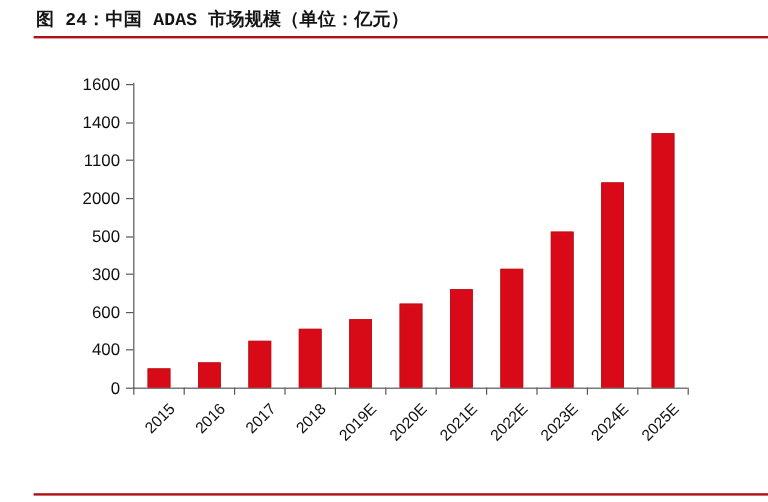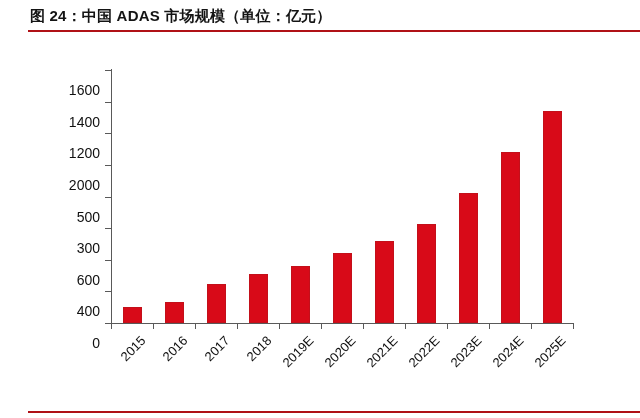--- a/index.html
+++ b/index.html
@@ -26,20 +26,21 @@
   
   #fig-title {
     position: absolute;
     left: 30px;
     top: 7px;
     font-size: 15px;
     font-weight: 700;
     letter-spacing: 0.2px;
     white-space: nowrap;
     color: #141414;
+    font-family: Liberation Mono, monospace;
   }
   .rule {
     position: absolute;
     left: 28px;
     width: 612px;
     height: 2px;
     background: #b01116;
   }
   #rule-top  { top: 30px; }
   #rule-bottom { top: 411px; background: #b01116; height: 2px; }
@@ -78,21 +79,20 @@
     background: #595959;
   }
   .ylabel {
     position: absolute;
     right: 0;
     width: 62px;
     text-align: right;
     font-size: 14px;
     color: #101010;
     line-height: 1;
-    margin-top: 20px;
   }
   .ylabel-wrap {
     position: absolute;
     left: 38px;
     width: 62px;
     height: 0;
   }
 
   .xtick {
     position: absolute;
@@ -157,21 +157,21 @@
         <div class="ylabel-wrap" style="top: 221.125px;">
           <div class="ylabel">300</div>
         </div>
         <div class="ylabel-wrap" style="top: 189.5px;">
           <div class="ylabel">500</div>
         </div>
         <div class="ylabel-wrap" style="top: 157.875px;">
           <div class="ylabel">2000</div>
         </div>
         <div class="ylabel-wrap" style="top: 126.25px;">
-          <div class="ylabel">1200</div>
+          <div class="ylabel">1100</div>
         </div>
         <div class="ylabel-wrap" style="top: 94.625px;">
           <div class="ylabel">1400</div>
         </div>
         <div class="ylabel-wrap" style="top: 63px;">
           <div class="ylabel">1600</div>
         </div>
       </div>
     <div id="xticks">
         <div class="xtick" style="left: 111px;"></div>

